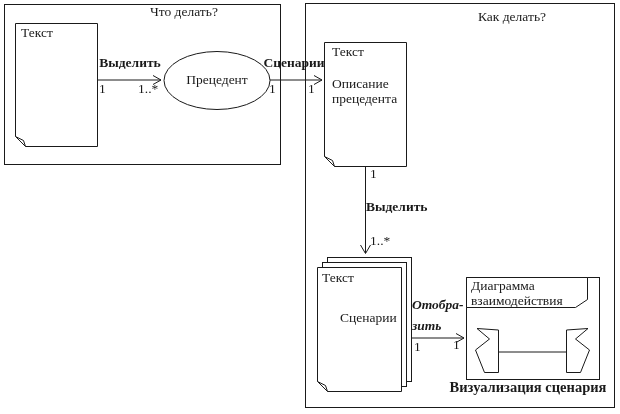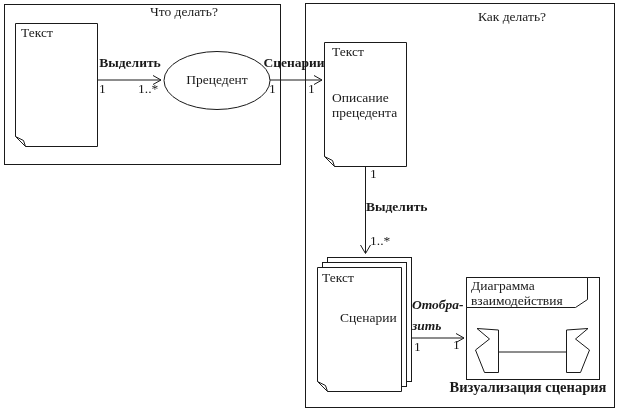--- a/index.html
+++ b/index.html
@@ -76,21 +76,21 @@
 
   <div class="lbl bold ctr" style="left:94px;top:56px;width:72px;">Выделить</div>
   <div class="lbl" style="left:99px;top:82px;">1</div>
   <div class="lbl" style="left:138px;top:82px;">1..*</div>
 
   <div class="lbl bold ctr" style="left:262px;top:56px;width:64px;">Сценарии</div>
   <div class="lbl" style="left:269px;top:82px;">1</div>
   <div class="lbl" style="left:308px;top:82px;">1</div>
 
   <div class="lbl" style="left:332px;top:45px;">Текст</div>
-  <div class="lbl" style="left:332px;top:91px;">Описание
+  <div class="lbl" style="left:332px;top:77px;">Описание
 прецедента</div>
 
   <div class="lbl" style="left:370px;top:167px;">1</div>
   <div class="lbl bold" style="left:366px;top:200px;">Выделить</div>
   <div class="lbl" style="left:370px;top:234px;">1..*</div>
 
   <div class="lbl" style="left:322px;top:271px;">Текст</div>
   <div class="lbl" style="left:340px;top:311px;">Сценарии</div>
 
   <div class="lbl bold wide" style="left:412px;top:294px;font-style:italic;">Отобра-

